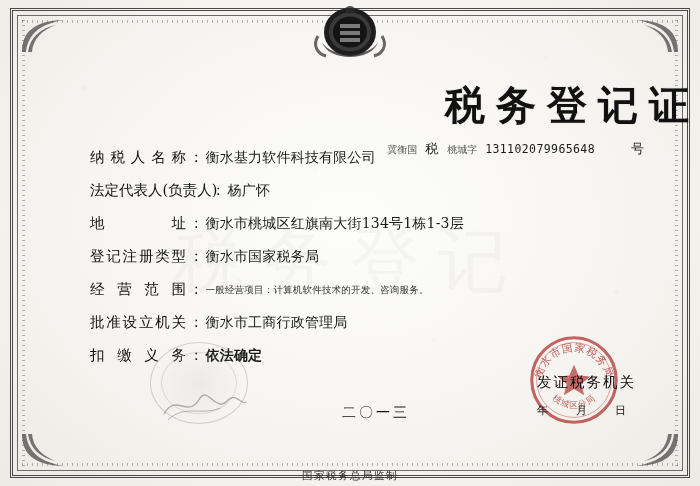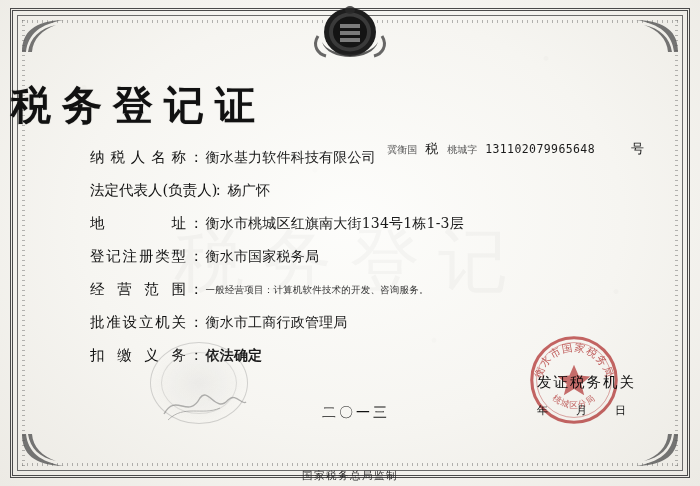--- a/index.html
+++ b/index.html
@@ -84,21 +84,21 @@
     width: 84px;
     height: 66px;
   }
   .emblem svg { width: 100%; height: 100%; display: block; }
 
   
   .title {
     position: absolute;
     left: 0; right: 0;
     top: 78px;
-    text-align: left;
+    text-align: right;
     font-family: Liberation Sans, sans-serif;
     font-size: 40px;
     font-weight: 700;
     letter-spacing: 11px;
     text-indent: 11px;
     color: #111;
     text-shadow: 0 0 1px rgba(0,0,0,.35);
   }
 
   
@@ -212,21 +212,21 @@
     margin-top: 11px;
     font-size: 11px;
     letter-spacing: 1px;
     white-space: nowrap;
   }
   .issuer .line2 .sp { display: inline-block; width: 18px; }
 
   
   .date {
     position: absolute;
-    left: 322px;
+    left: 342px;
     bottom: 64px;
     font-family: "DejaVu Serif", "Liberation Serif", serif;
     font-size: 14px;
     letter-spacing: 3px;
     color: #111;
   }
 
   
   .footer {
     position: absolute;

